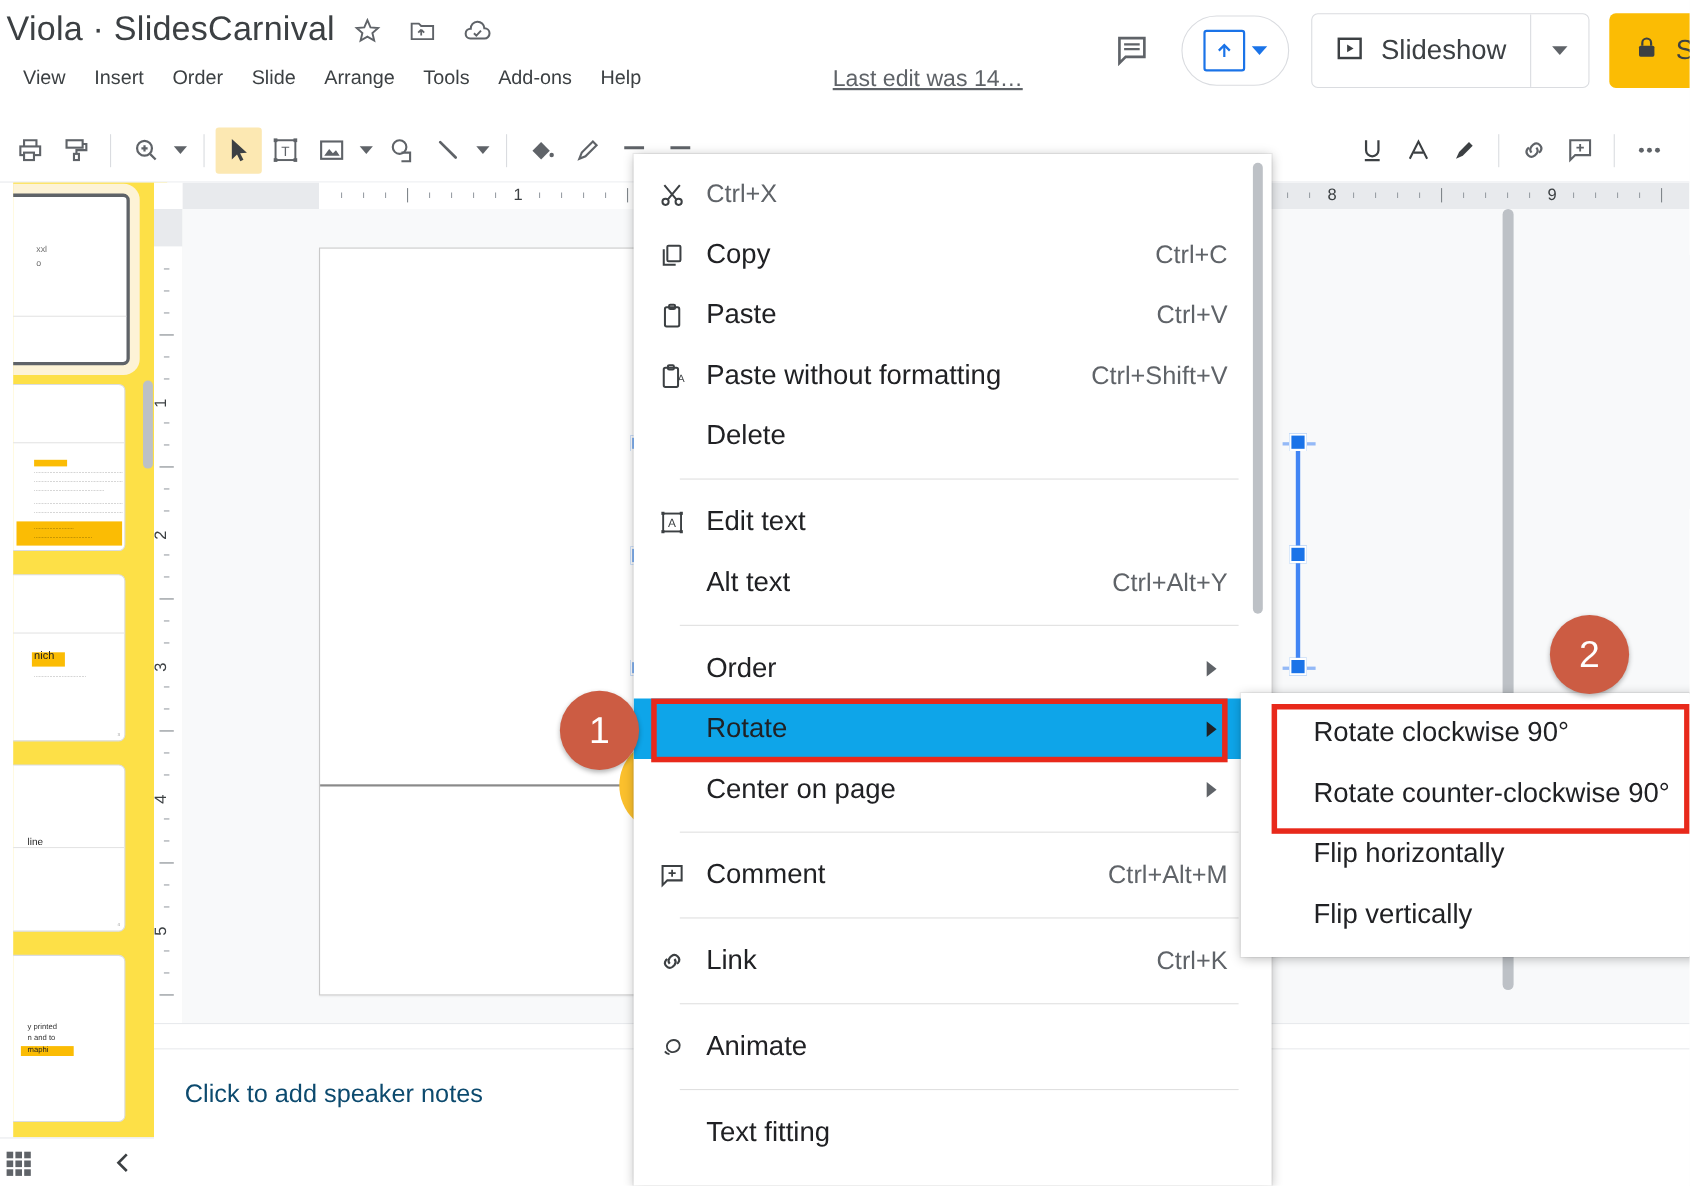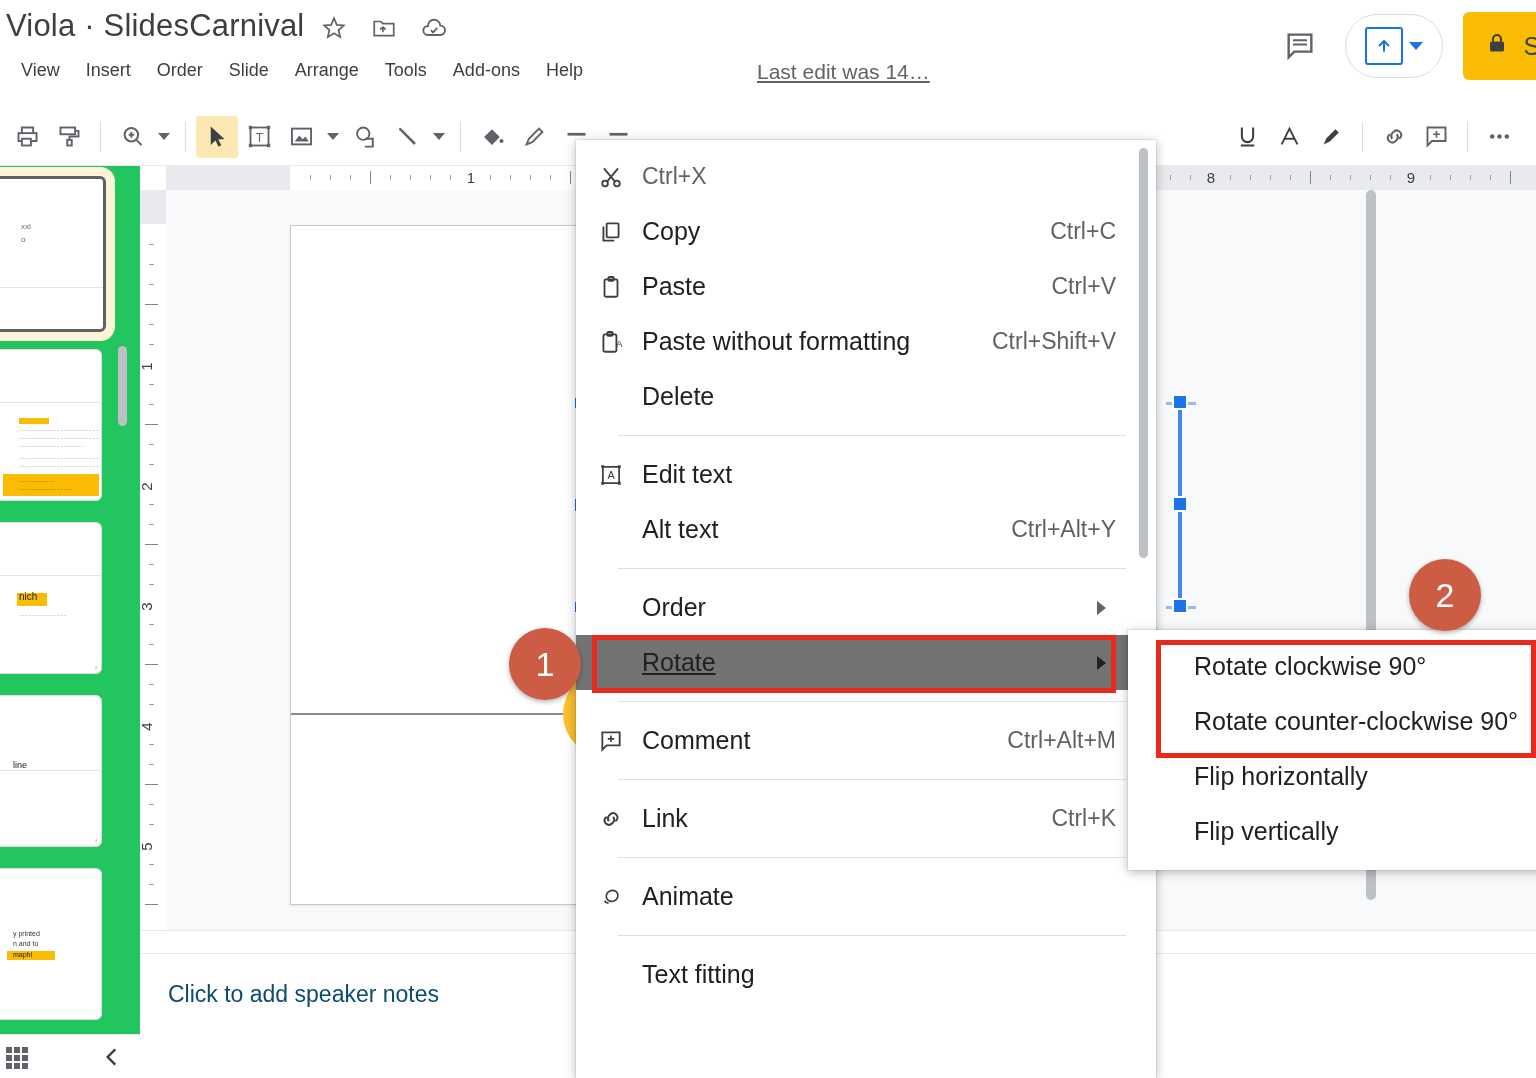--- a/index.html
+++ b/index.html
@@ -90,22 +90,22 @@
     display:flex; align-items:center;
   }
   .tb-icon { width: 42px; height: 42px; display:flex; align-items:center; justify-content:center; color:#5f6368; flex:none;}
   .tb-icon.sel { background:#fce8b2; border-radius: 3px; }
   .tb-caret { width: 22px; height: 42px; display:flex;align-items:center;justify-content:center; flex:none;}
   .tb-sep { width:1px; height: 30px; background:#dadce0; margin: 0 10px; flex:none;}
   .tb-spacer { flex: 1 1 auto; }
 
   
   .filmstrip {
-    position: absolute; left: 0; top: 166px; width: 140px; height: 868px;
-    background: #22c55e; overflow: hidden;
+    position: absolute; left: 12px; top: 166px; width: 140px; height: 868px;
+    background: #fde047; overflow: hidden;
   }
   .thumb {
     position: absolute; left: -38px; width: 138px; height: 150px;
     background: #fff; border: 1px solid #dadce0; border-radius: 6px;
     overflow: hidden;
   }
   .thumb.active {
     border: 3px solid #5f6368; box-shadow: 0 0 0 9px #fdf3d6;
   }
   .thumb .tline { position:absolute; left:0; right:0; height:1px; background:#e4e4e4; }
@@ -193,21 +193,21 @@
   }
   .mi {
     position:relative; height:55px; display:flex; align-items:center;
     padding-left: 22px; font-size:25px; color:#202124; white-space:nowrap;
   }
   .mi .micon { width:44px; flex:none; display:flex; align-items:center; justify-content:flex-start; color:#5f6368; }
   .mi .mlabel { flex: 1 1 auto; }
   .mi .mshort { color:#5f6368; font-size:23px; padding-right:40px; }
   .mi .marrow { position:absolute; right:50px; top:50%; transform:translateY(-50%);
     width:0;height:0;border-top:7px solid transparent;border-bottom:7px solid transparent;border-left:9px solid #5f6368; }
-  .mi.hl { background:#737373;text-decoration:underline; }
+  .mi.hl { background:#0ea5e9; }
   .mi.hl .marrow { border-left-color:#202124; }
   .msep { height:1px; background:#e0e0e0; margin: 11px 30px 11px 42px; }
   .ctx-scroll { position:absolute; right:8px; top:8px; width:9px; height:410px; background:#bdc1c6; border-radius:6px; }
 
   .redbox {
     position:absolute; border: 5px solid #e8291b; box-sizing:border-box;
     pointer-events:none;
   }
 
   
@@ -277,20 +277,34 @@
       <div class="present-pill">
         <span class="upbox">
           <svg width="20" height="20" viewBox="0 0 24 24" fill="none" stroke="#1a73e8" stroke-width="2.4">
               <path d="M12 19V6"></path>
               <path d="M6 12l6-6 6 6"></path>
             </svg>
         </span>
         <span class="caret-dn"></span>
       </div>
 
+      <div class="slideshow-group">
+        <div class="slideshow-main">
+          <span>
+            <svg width="28" height="28" viewBox="0 0 24 24" fill="none" stroke="#3c4043" stroke-width="1.9">
+                <rect x="3.5" y="4.5" width="17" height="15"></rect>
+                <polygon points="10,9 15,12 10,15" fill="#3c4043" stroke="none"></polygon>
+              </svg>
+          </span>
+          <span class="lbl">Slideshow</span>
+        </div>
+        <div class="slideshow-arrow">
+          <span class="caret-dn gray"></span>
+        </div>
+      </div>
 
       <div class="share-btn">
         <span>
           <svg width="24" height="24" viewBox="0 0 24 24" fill="none" stroke="#3c4043" stroke-width="2">
               <rect x="5" y="10.5" width="14" height="10" rx="1.5" fill="#3c4043" stroke="none"></rect>
               <path d="M8 10.5V8a4 4 0 0 1 8 0v2.5"></path>
             </svg>
         </span>
         <span>Sh</span>
       </div>
@@ -697,20 +711,25 @@
       <span class="mlabel">Order</span>
       <span class="marrow"></span>
     </div>
 
     <div class="mi hl">
       <span class="micon"></span>
       <span class="mlabel">Rotate</span>
       <span class="marrow"></span>
     </div>
 
+    <div class="mi">
+      <span class="micon"></span>
+      <span class="mlabel">Center on page</span>
+      <span class="marrow"></span>
+    </div>
 
     <div class="msep"></div>
 
     <div class="mi">
       <span class="micon">
         <svg width="26" height="26" viewBox="0 0 24 24" fill="none" stroke="#3c4043" stroke-width="1.7">
             <path d="M4 4h16v12H8l-4 4z"></path>
             <path d="M12 7v6M9 10h6" stroke-width="1.5"></path>
           </svg>
       </span>

